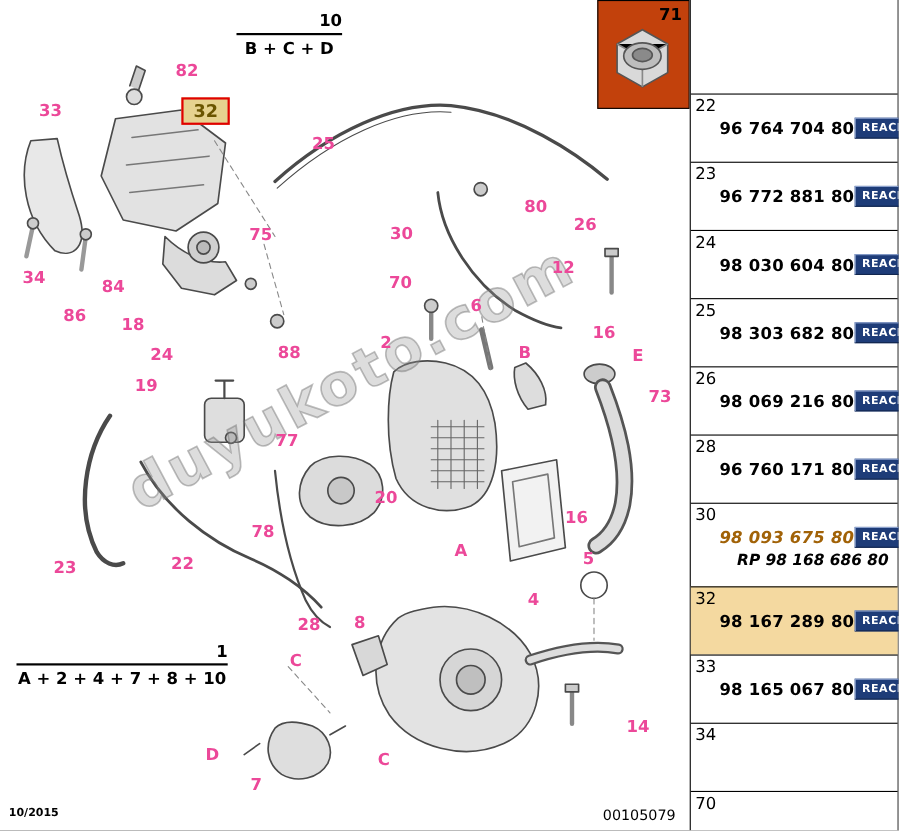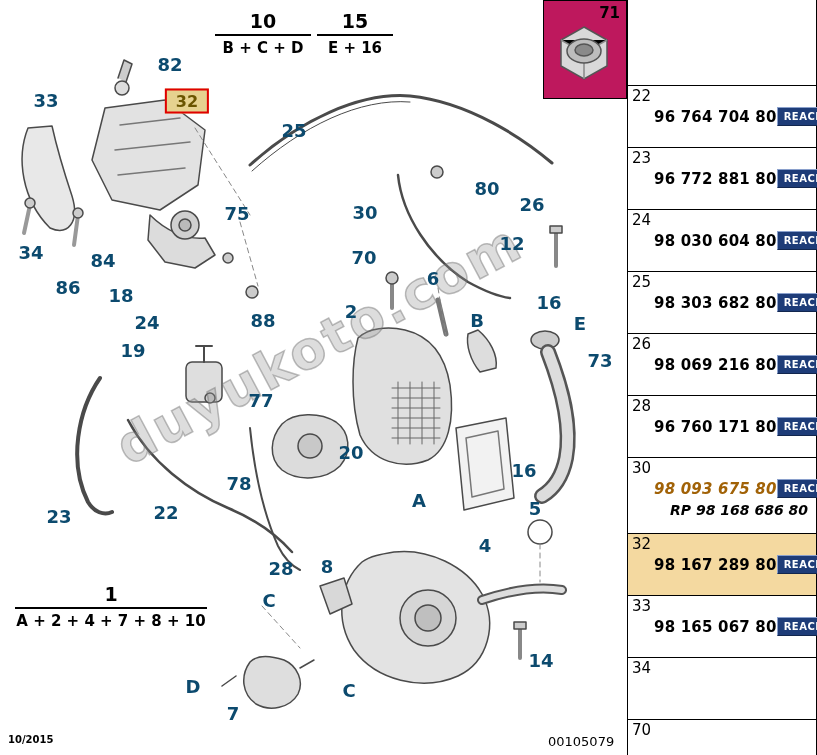--- a/index.html
+++ b/index.html
@@ -14,35 +14,35 @@
   .art { position:absolute; left:0; top:0; }
   .watermark {
     position:absolute; left:120px; top:420px; white-space:nowrap;
     transform:rotate(-28deg); transform-origin:0 50%;
     font-size:52px; font-weight:bold; letter-spacing:3px;
     color:rgba(150,150,150,0.32); -webkit-text-stroke:1.5px rgba(110,110,110,0.45);
     pointer-events:none;
   }
   .callout {
     position:absolute; transform:translate(-50%,-50%);
-    font-size:18px; font-weight:bold; color:#0c4a6e; white-space:nowrap;
+    font-size:15px; font-weight:bold; color:#ec4899; white-space:nowrap;
   }
   .callout.boxed {
     background:#e6d28f; border:2px solid #e00000; color:#6b5500;
     padding:1px 9px; font-size:16px;
   }
   .group { position:absolute; text-align:center; font-weight:bold; }
-  .gnum { display:block; font-size:19px; }
+  .gnum { display:block; font-size:15px;text-align:right; }
   .gformula { display:block; border-top:2px solid #000; padding-top:3px; margin-top:2px; font-size:15px; white-space:nowrap; }
   .g10 { left:215px; top:10px; width:96px; }
   .g15 { left:317px; top:10px; width:76px; }
   .g1  { left:15px;  top:583px; width:192px; }
   .inset {
     position:absolute; left:543px; top:0; width:84px; height:99px;
-    border:1px solid #000; background:#be185d;
+    border:1px solid #000; background:#c2410c;
   }
   .inset-num { position:absolute; right:6px; top:3px; font-size:15px; font-weight:bold; }
   .f-date { position:absolute; left:8px;  top:734px; font-size:10px; font-weight:bold; }
   .f-doc  { position:absolute; left:548px; top:734px; font-size:13px; font-weight:normal; }
   
   .panel {
     position:absolute; left:627px; top:0; width:190px; height:755px;
     border-left:1px solid #000; border-right:1px solid #000; background:#fff;
   }
   .panel-header {
@@ -142,24 +142,20 @@
         </g>
       </g>
     </svg>
 
     <div class="watermark">duyukoto.com</div>
 
     <div class="group g10">
       <span class="gnum">10</span>
       <span class="gformula">B + C + D</span>
     </div>
-    <div class="group g15">
-      <span class="gnum">15</span>
-      <span class="gformula">E + 16</span>
-    </div>
     <div class="group g1">
       <span class="gnum">1</span>
       <span class="gformula">A + 2 + 4 + 7 + 8 + 10</span>
     </div>
 
     <div>
         <div class="callout" style="left: 170px; top: 64px;">82</div>
         <div class="callout" style="left: 46px; top: 100px;">33</div>
         <div class="callout boxed" style="left: 187px; top: 101px;">32</div>
         <div class="callout" style="left: 294px; top: 130px;">25</div>
@@ -190,21 +186,21 @@
         <div class="callout" style="left: 524px; top: 470px;">16</div>
         <div class="callout" style="left: 535px; top: 508px;">5</div>
         <div class="callout" style="left: 281px; top: 568px;">28</div>
         <div class="callout" style="left: 327px; top: 566px;">8</div>
         <div class="callout" style="left: 419px; top: 500px;">A</div>
         <div class="callout" style="left: 269px; top: 600px;">C</div>
         <div class="callout" style="left: 485px; top: 545px;">4</div>
         <div class="callout" style="left: 193px; top: 686px;">D</div>
         <div class="callout" style="left: 233px; top: 713px;">7</div>
         <div class="callout" style="left: 349px; top: 690px;">C</div>
-        <div class="callout" style="left: 541px; top: 660px;">14</div>
+        <div class="callout" style="left: 580px; top: 660px;">14</div>
       </div>
 
     <div class="inset">
       <span class="inset-num">71</span>
       <svg width="82" height="97" viewBox="0 0 82 97">
         <g stroke="#555555" stroke-width="1.5">
           <polygon points="40,26 63,39 63,65 40,78 17,65 17,39" fill="#d9d9d9"></polygon>
           <path d="M17,39 L40,52 L63,39 M40,52 L40,78" stroke="#888888"></path>
           <ellipse cx="40" cy="50" rx="17" ry="12" fill="#bdbdbd"></ellipse>
           <ellipse cx="40" cy="49" rx="9" ry="6" fill="#8a8a8a"></ellipse>

